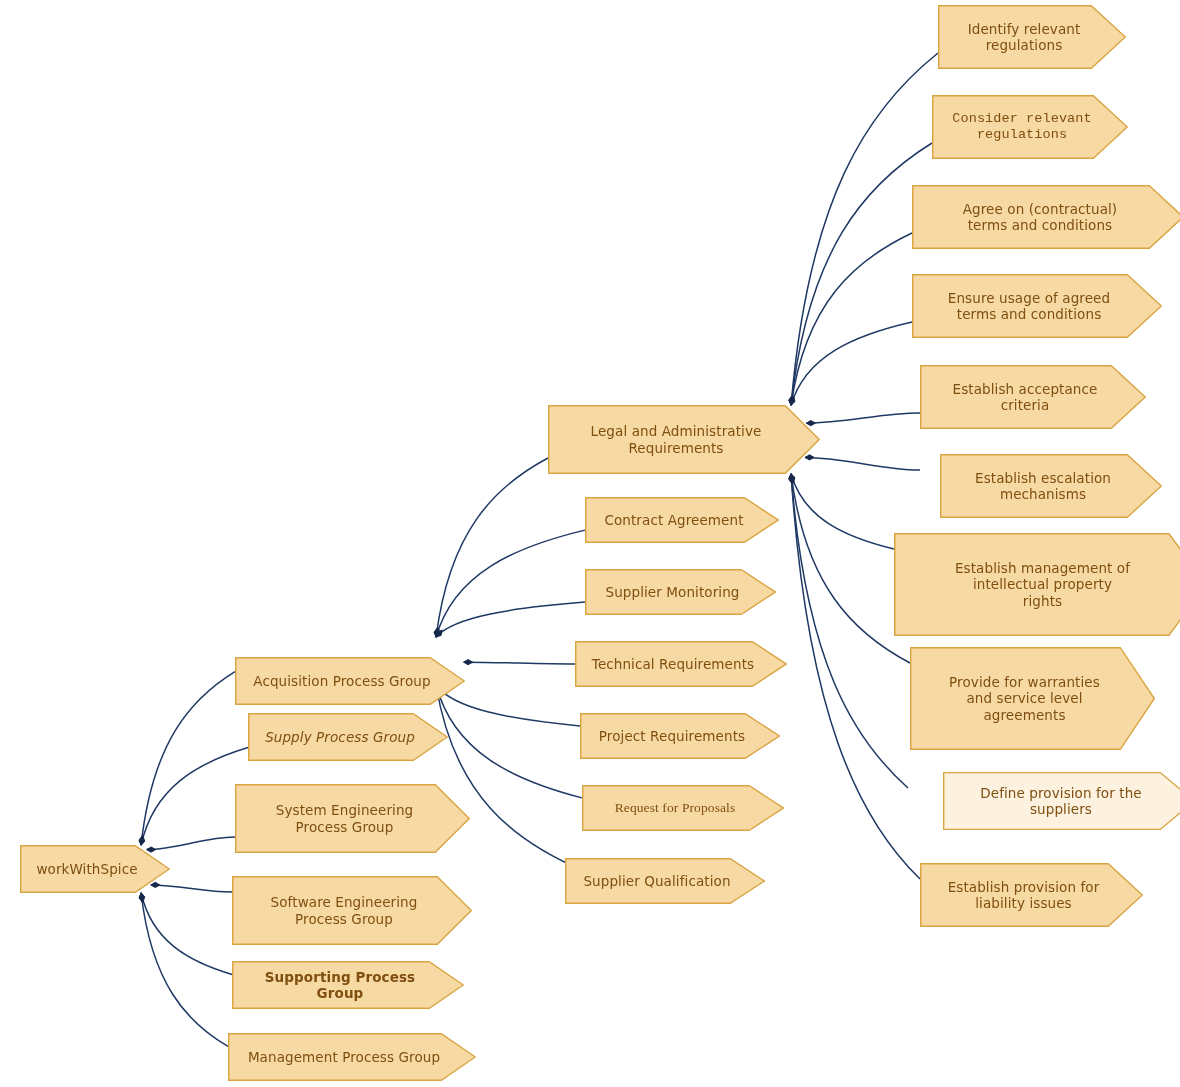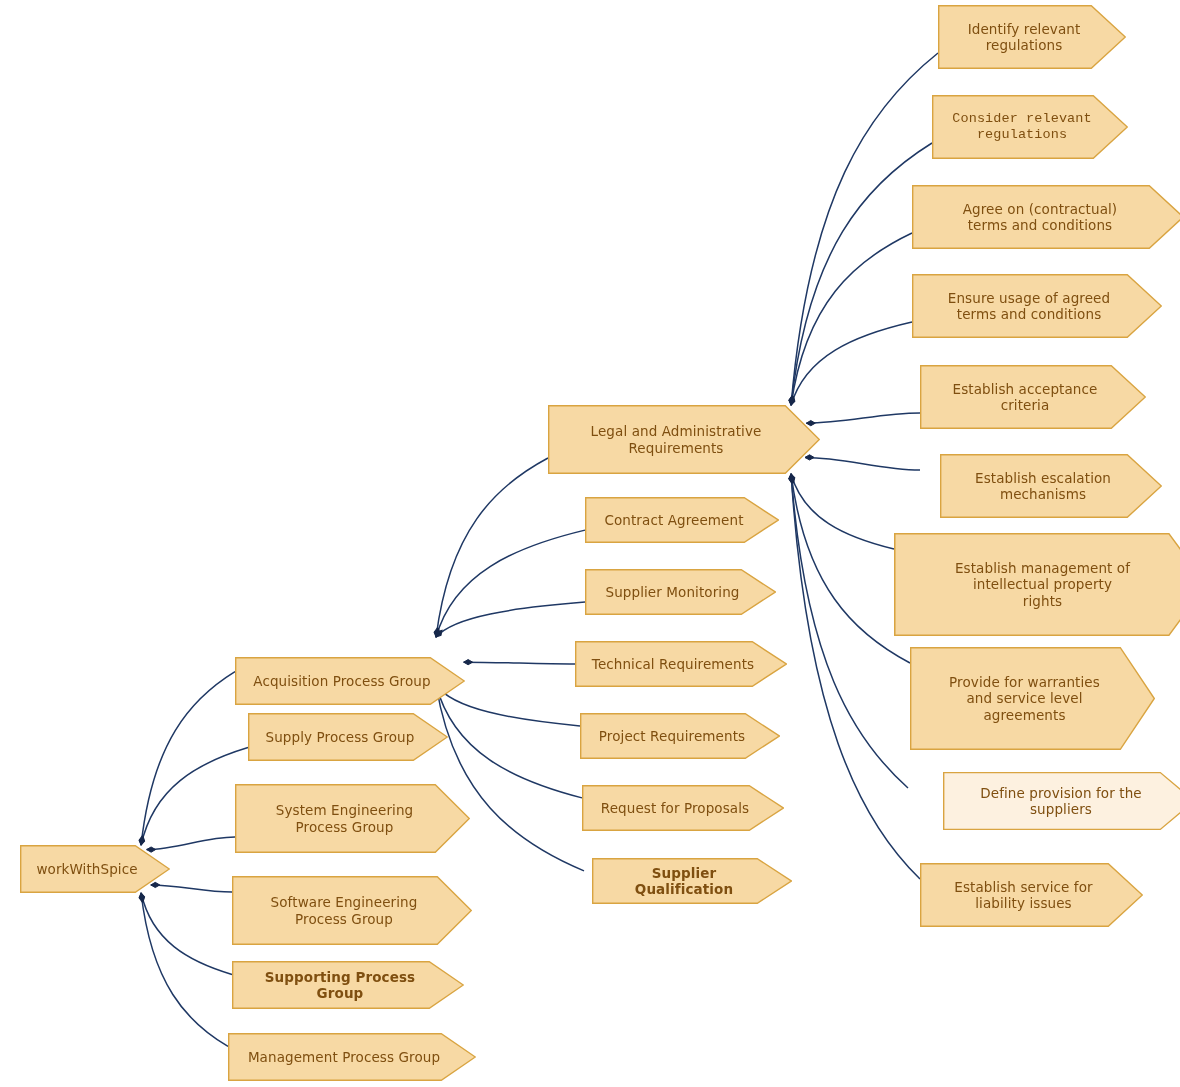--- a/index.html
+++ b/index.html
@@ -115,21 +115,21 @@
         <span class="node-label">workWithSpice</span>
       </div>
       <div class="node" style="left: 235px; top: 637px; width: 230px; height: 48px; margin-top: 20px;">
         <div class="shape">
           <svg viewBox="0 0 230 48" preserveAspectRatio="none">
             <polygon points="0.7,0.7 195.3,0.7 229.3,24 195.3,47.3 0.7,47.3" fill="#f7d9a4" stroke="#d9a441" stroke-width="1.4" stroke-linejoin="miter"></polygon>
           </svg>
         </div>
         <span class="node-label">Acquisition Process Group</span>
       </div>
-      <div class="node" style="left: 248px; top: 713px; width: 200px; height: 48px;">
+      <div class="node" style="left: 248px; top: 713px; width: 200px; height: 48px; font-style: italic;">
         <div class="shape">
           <svg viewBox="0 0 200 48" preserveAspectRatio="none">
             <polygon points="0.7,0.7 165.3,0.7 199.3,24 165.3,47.3 0.7,47.3" fill="#f7d9a4" stroke="#d9a441" stroke-width="1.4" stroke-linejoin="miter"></polygon>
           </svg>
         </div>
         <span class="node-label">Supply Process Group</span>
       </div>
       <div class="node" style="left: 235px; top: 784px; width: 235px; height: 69px;">
         <div class="shape">
           <svg viewBox="0 0 235 69" preserveAspectRatio="none">
@@ -198,29 +198,29 @@
         <span class="node-label">Technical Requirements</span>
       </div>
       <div class="node" style="left: 580px; top: 713px; width: 200px; height: 46px;">
         <div class="shape">
           <svg viewBox="0 0 200 46" preserveAspectRatio="none">
             <polygon points="0.7,0.7 165.3,0.7 199.3,23 165.3,45.3 0.7,45.3" fill="#f7d9a4" stroke="#d9a441" stroke-width="1.4" stroke-linejoin="miter"></polygon>
           </svg>
         </div>
         <span class="node-label">Project Requirements</span>
       </div>
-      <div class="node" style="left: 582px; top: 785px; width: 202px; height: 46px;">
+      <div class="node" style="left: 582px; top: 785px; width: 202px; height: 46px; font-family: Liberation Serif, serif;">
         <div class="shape">
           <svg viewBox="0 0 202 46" preserveAspectRatio="none">
             <polygon points="0.7,0.7 167.3,0.7 201.3,23 167.3,45.3 0.7,45.3" fill="#f7d9a4" stroke="#d9a441" stroke-width="1.4" stroke-linejoin="miter"></polygon>
           </svg>
         </div>
         <span class="node-label">Request for Proposals</span>
       </div>
-      <div class="node" style="left: 592px; top: 858px; width: 200px; height: 46px; font-weight: bold;">
+      <div class="node" style="left: 565px; top: 858px; width: 200px; height: 46px;">
         <div class="shape">
           <svg viewBox="0 0 200 46" preserveAspectRatio="none">
             <polygon points="0.7,0.7 165.3,0.7 199.3,23 165.3,45.3 0.7,45.3" fill="#f7d9a4" stroke="#d9a441" stroke-width="1.4" stroke-linejoin="miter"></polygon>
           </svg>
         </div>
         <span class="node-label">Supplier Qualification</span>
       </div>
       <div class="node" style="left: 938px; top: 5px; width: 188px; height: 64px;">
         <div class="shape">
           <svg viewBox="0 0 188 64" preserveAspectRatio="none">
@@ -303,17 +303,17 @@
         </div>
         <span class="node-label">Define provision for the
 suppliers</span>
       </div>
       <div class="node" style="left: 920px; top: 863px; width: 223px; height: 64px;">
         <div class="shape">
           <svg viewBox="0 0 223 64" preserveAspectRatio="none">
             <polygon points="0.7,0.7 188.3,0.7 222.3,32 188.3,63.3 0.7,63.3" fill="#f7d9a4" stroke="#d9a441" stroke-width="1.4" stroke-linejoin="miter"></polygon>
           </svg>
         </div>
-        <span class="node-label">Establish service for
+        <span class="node-label">Establish provision for
 liability issues</span>
       </div>
     </div>
 </div>
 
 </body></html>

